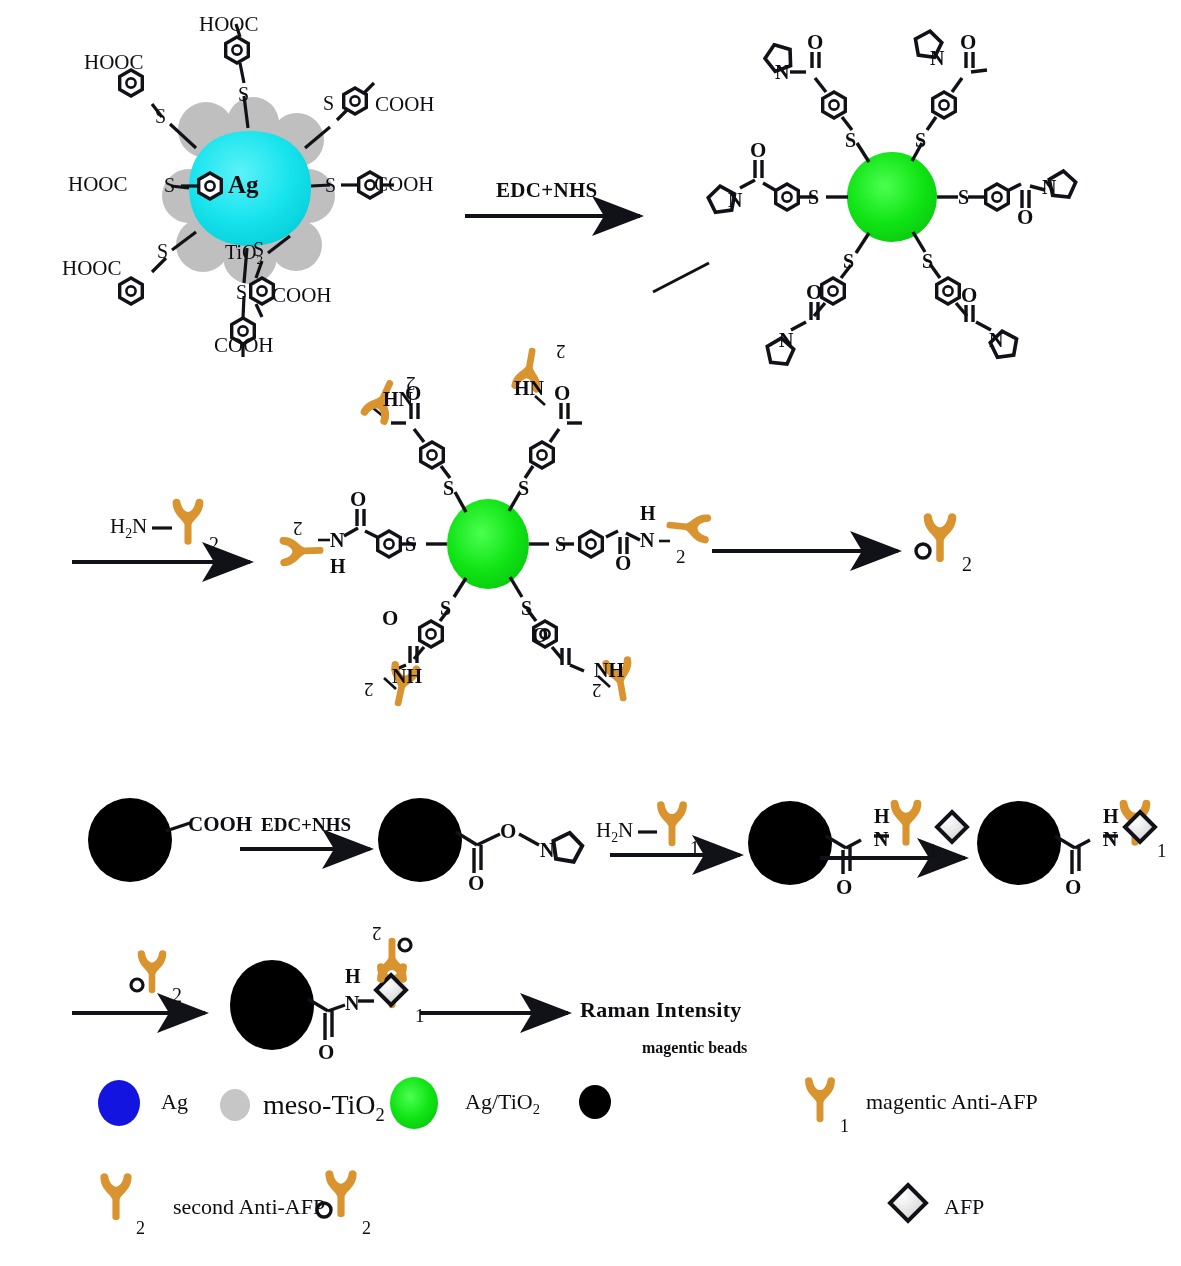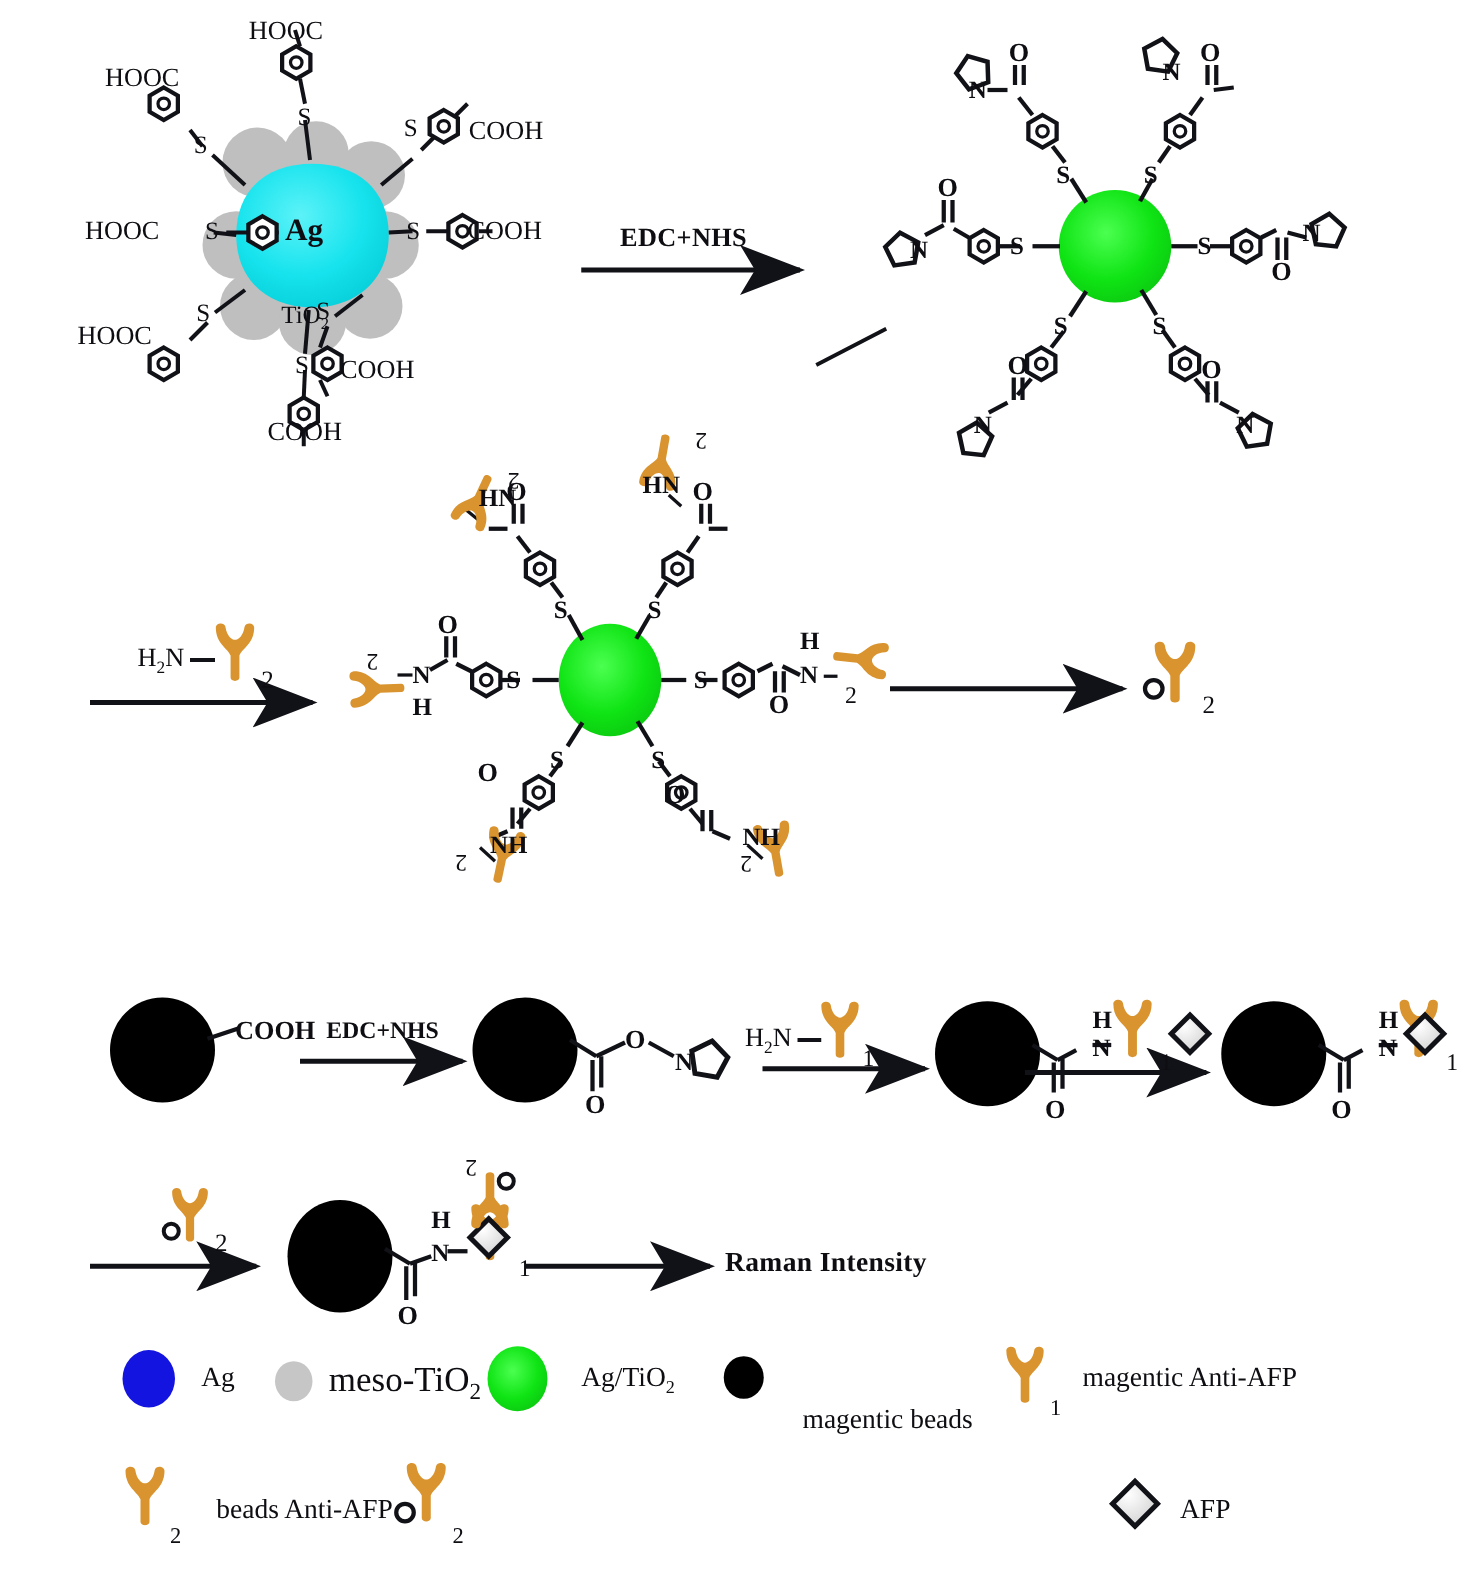--- a/index.html
+++ b/index.html
@@ -441,22 +441,22 @@
 <div class="txt serif bold" style="left:345px;top:966px;font-size:20px;">H</div>
 <div class="txt serif bold" style="left:345px;top:993px;font-size:20px;">N</div>
 <div class="txt serif bold" style="left:318px;top:1042px;font-size:21px;">O</div>
 <div class="txt serif" style="left:415px;top:1006px;font-size:19px;">1</div>
 <div class="txt serif" style="left:372px;top:924px;font-size:19px;transform:rotate(180deg);">2</div>
 <div class="txt serif bold" style="left:580px;top:999px;font-size:22px;letter-spacing:.3px;">Raman Intensity</div>
 
 <div class="txt serif" style="left:161px;top:1091px;font-size:22px;">Ag</div>
 <div class="txt serif" style="left:263px;top:1091px;font-size:28px;"><span>meso-TiO</span><sub>2</sub></div>
 <div class="txt serif" style="left:465px;top:1091px;font-size:22px;"><span>Ag/TiO</span><sub>2</sub></div>
-<div class="txt serif" style="left:642px;top:1124px;font-size:22px;">magentic beads</div>
+<div class="txt serif" style="left:642px;top:1040px;font-size:16px;font-weight:bold;">magentic beads</div>
 <div class="txt serif" style="left:840px;top:1117px;font-size:18px;">1</div>
 <div class="txt serif" style="left:866px;top:1091px;font-size:22px;">magentic Anti-AFP</div>
 
 <div class="txt serif" style="left:136px;top:1219px;font-size:18px;">2</div>
-<div class="txt serif" style="left:173px;top:1196px;font-size:22px;">beads Anti-AFP</div>
+<div class="txt serif" style="left:173px;top:1196px;font-size:22px;">second Anti-AFP</div>
 <div class="txt serif" style="left:362px;top:1219px;font-size:18px;">2</div>
 <div class="txt serif" style="left:944px;top:1196px;font-size:22px;">AFP</div>
 
 </div>
 
 </body></html>

